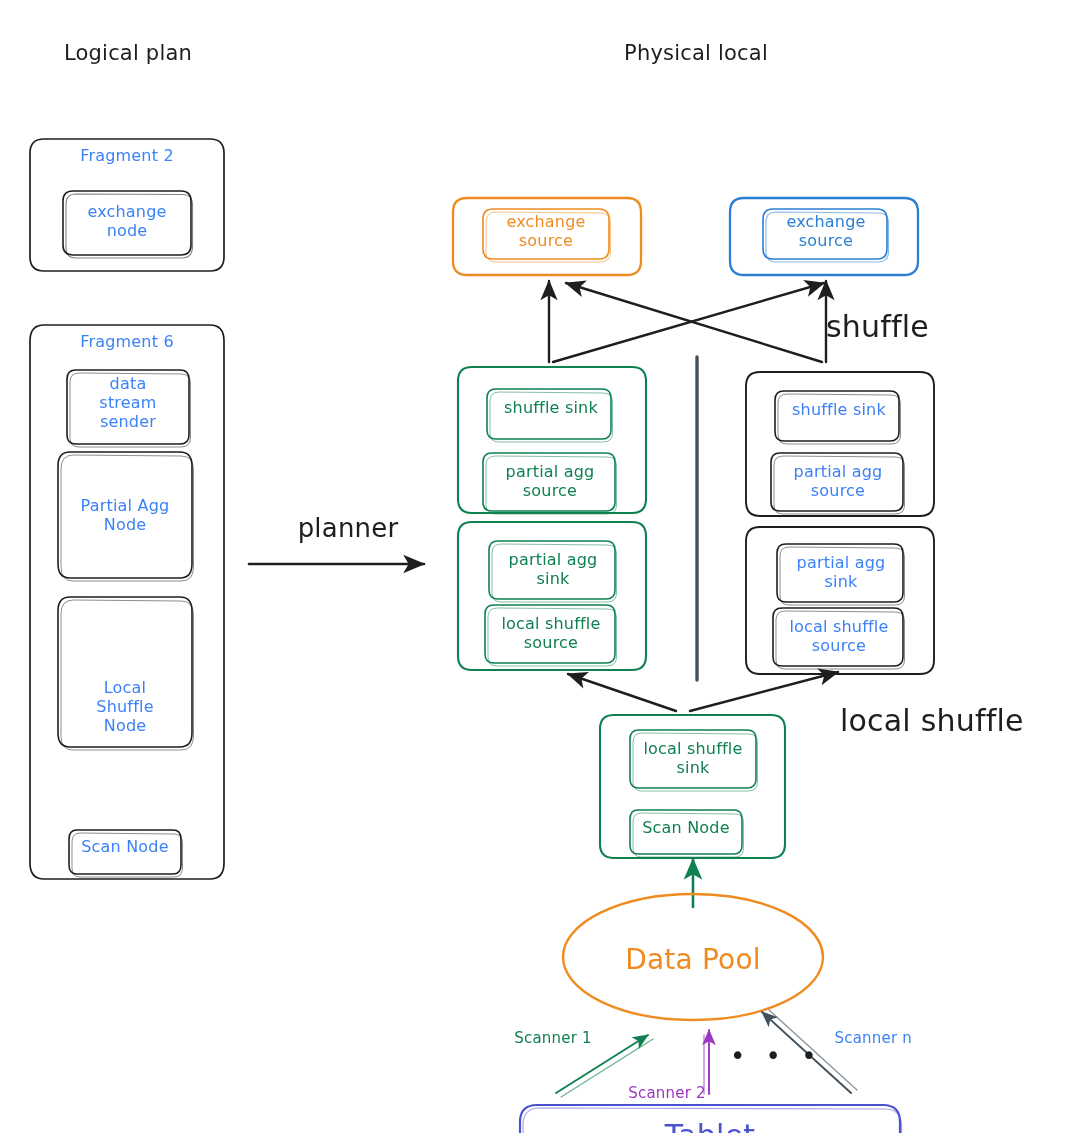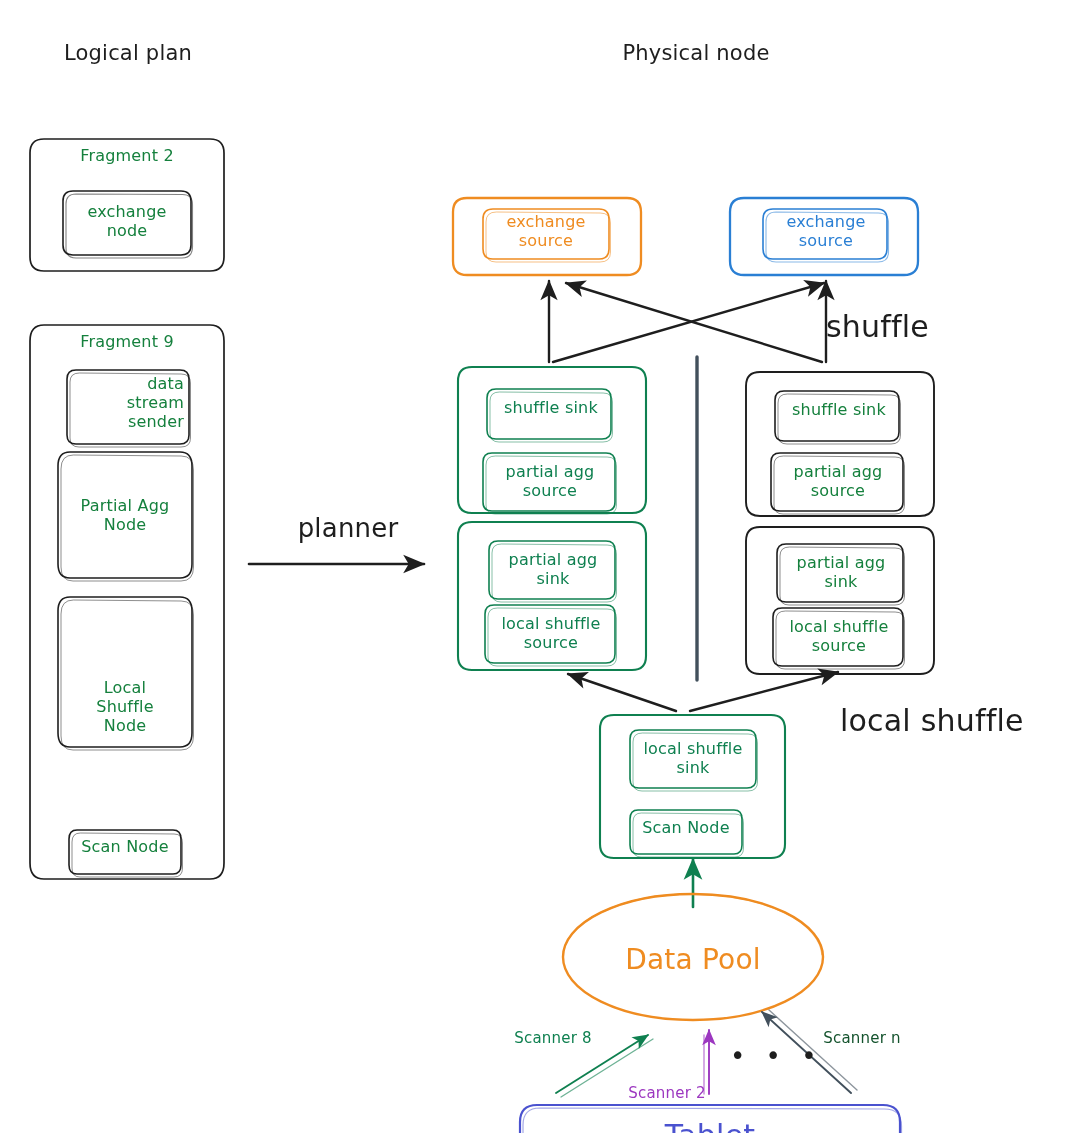--- a/index.html
+++ b/index.html
@@ -34,39 +34,39 @@
     white-space: pre-line;
     font-family: "DejaVu Sans", sans-serif;
     letter-spacing: .2px;
   }
   .title {
     font-size: 21px;
     color: #1e1e1e;
   }
   .node-text {
     font-size: 16px;
-    color: #15803d;
+    color: #3b82f6;
   }
   .big-note {
     font-size: 30px;
     color: #1e1e1e;
   }
   .mid-note {
     font-size: 26px;
     color: #1e1e1e;
   }
   .scan-lbl {
     font-size: 15px;
   }
   .c-green  { color: #0f8050; }
   .c-orange { color: #ef8c21; }
   .c-blue   { color: #2a7fd4; }
   .c-indigo { color: #4a52cf; }
   .c-purple { color: #9c37c0; }
-  .c-grey   { color: #14532d; }
+  .c-grey   { color: #3b82f6; text-align: right; }
   .dots {
     position: absolute;
     font-size: 26px;
     color: #1e1e1e;
     letter-spacing: 6px;
   }
 </style>
 </head>
 <body>
 
@@ -202,28 +202,28 @@
       <line x1="857" y1="1055" x2="769" y2="975" stroke="#42505c" stroke-width="1.4" stroke-linecap="round" opacity=".6"></line>
     </g>
 
     <g>
       <path d="M537,1070 q-17,0 -17,17 l0,20 q0,17 17,17 l346,0 q17,0 17,-17 l0,-20 q0,-17 -17,-17 Z" fill="none" stroke="#4a52cf" stroke-width="2.2" stroke-linecap="round"></path>
       <path d="M540,1073 q-17,0 -17,17 l0,20 q0,17 17,17 l344,0 q17.5,0 17.5,-17 l0,-19 q0,-17 -17,-17 Z" fill="none" stroke="#4a52cf" stroke-width="1.2" stroke-linecap="round" opacity=".5"></path>
     </g>
   </svg>
 
   <div class="lbl title" style="left:36px; top:6px; width:184px;">Logical plan</div>
-  <div class="lbl title" style="left:568px; top:6px; width:256px;">Physical node</div>
+  <div class="lbl title" style="left:568px; top:6px; width:256px;">Physical local</div>
 
   <div class="lbl node-text" style="left:46px; top:112px; width:162px;">Fragment 2</div>
   <div class="lbl node-text" style="left:70px; top:168px; width:114px;">exchange
 node</div>
 
-  <div class="lbl node-text" style="left:46px; top:298px; width:162px;">Fragment 9</div>
-  <div class="lbl node-text" style="left:72px; top:340px; width:112px;text-align:right;">data
+  <div class="lbl node-text" style="left:46px; top:298px; width:162px;">Fragment 6</div>
+  <div class="lbl node-text" style="left:72px; top:340px; width:112px;">data
 stream
 sender</div>
   <div class="lbl node-text" style="left:62px; top:462px; width:126px;">Partial Agg
 Node</div>
   <div class="lbl node-text" style="left:62px; top:644px; width:126px;">Local
 Shuffle
 Node</div>
   <div class="lbl node-text" style="left:73px; top:803px; width:104px;">Scan Node</div>
 
   <div class="lbl mid-note" style="left:284px; top:478px; width:128px;">planner</div>
@@ -253,20 +253,20 @@
 
   <div class="lbl node-text c-green" style="left:632px; top:705px; width:122px;">local shuffle
 sink</div>
   <div class="lbl node-text c-green" style="left:634px; top:784px; width:104px;">Scan Node</div>
 
   <div class="lbl big-note" style="left:826px; top:274px; width:180px; text-align:left;">shuffle</div>
   <div class="lbl big-note" style="left:840px; top:668px; width:250px; text-align:left;">local shuffle</div>
 
   <div class="lbl c-orange" style="left:593px; top:908px; width:200px; font-size:28px;">Data Pool</div>
 
-  <div class="lbl scan-lbl c-green" style="left:503px; top:995px; width:100px;">Scanner 8</div>
+  <div class="lbl scan-lbl c-green" style="left:503px; top:995px; width:100px;">Scanner 1</div>
   <div class="lbl scan-lbl c-purple" style="left:617px; top:1050px; width:100px;">Scanner 2</div>
   <div class="lbl scan-lbl c-grey" style="left:812px; top:995px; width:100px;">Scanner n</div>
   <div class="dots" style="left:730px; top:1006px;">• • •</div>
 
   <div class="lbl c-indigo" style="left:600px; top:1083px; width:220px; font-size:30px;">Tablet</div>
 
 </div>
 
 </body></html>

